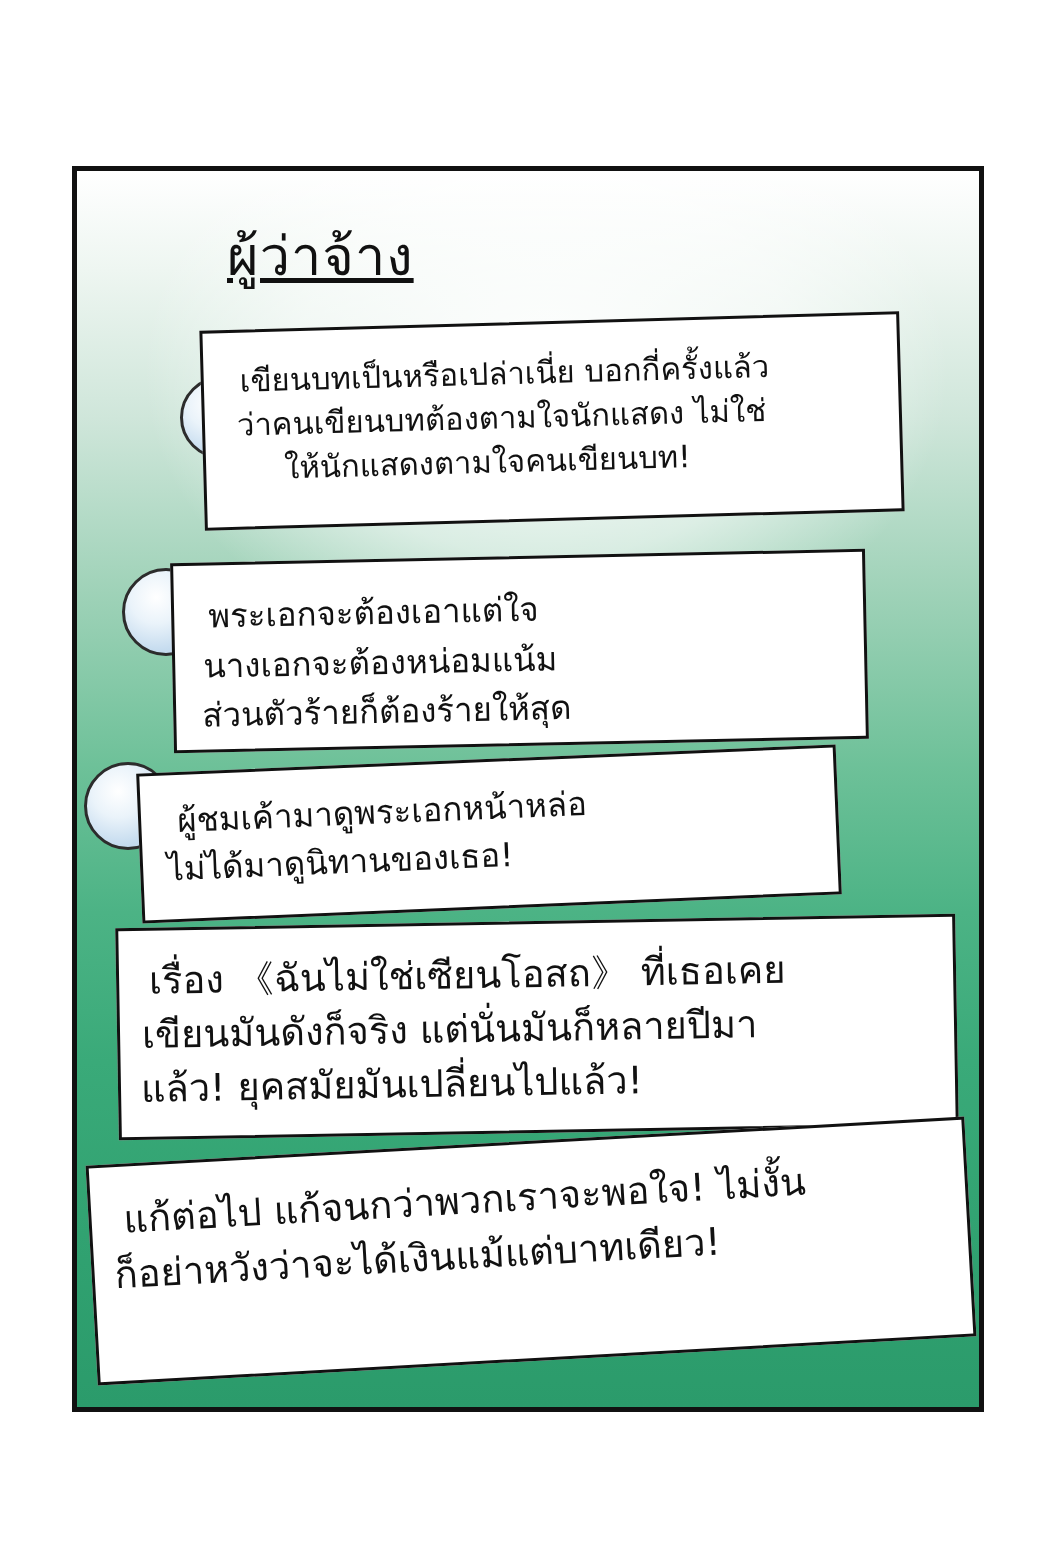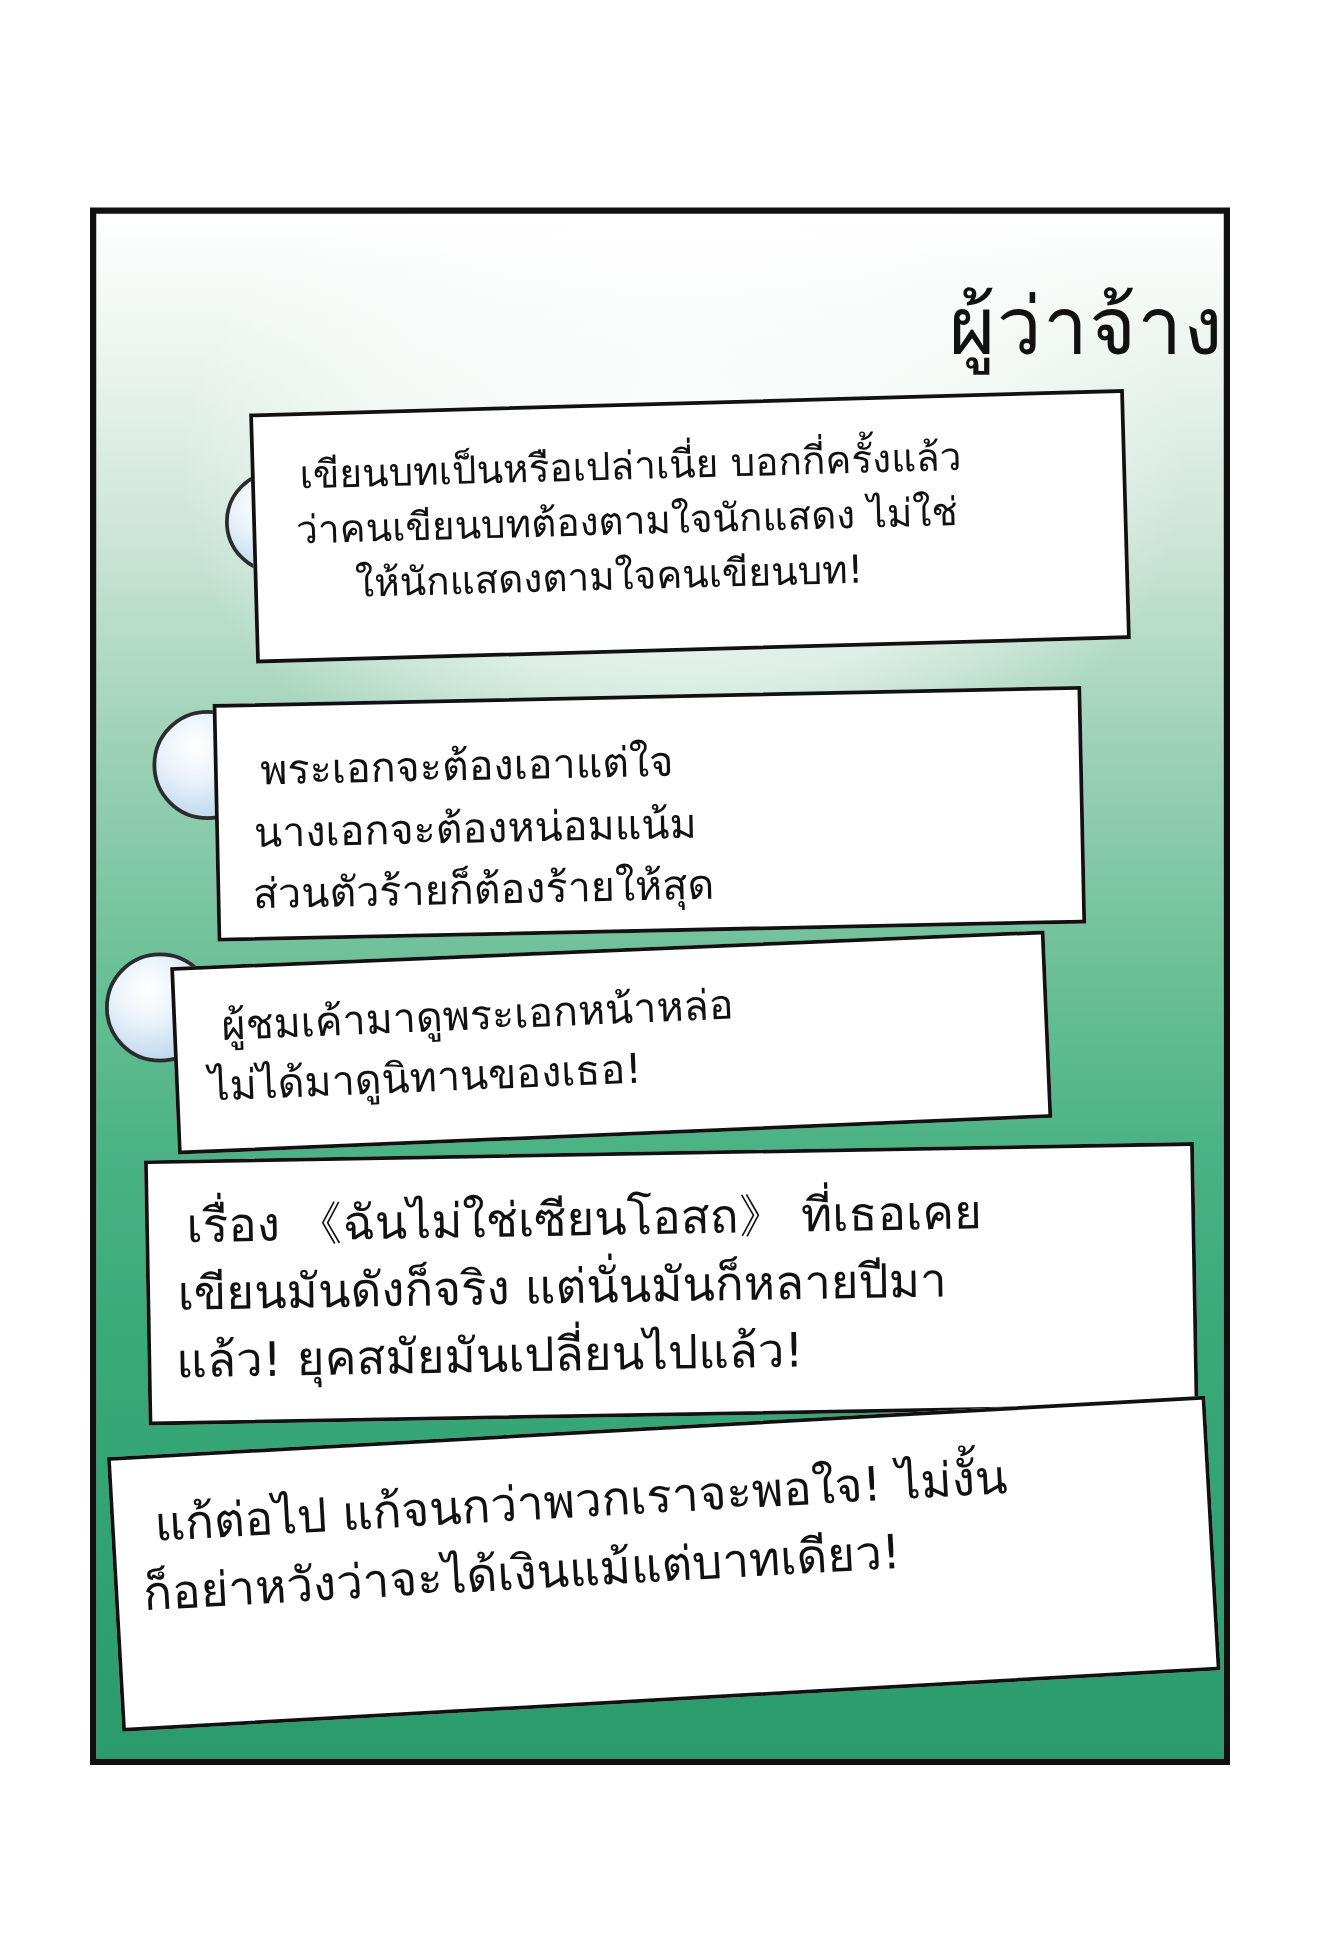--- a/index.html
+++ b/index.html
@@ -45,27 +45,28 @@
     height: 100%;
     background: radial-gradient(ellipse 62% 34% at 52% 16%, rgba(255,255,255,0.95) 0%, rgba(255,255,255,0.55) 45%, rgba(255,255,255,0.0) 72%);
     pointer-events: none;
   }
 
   #panel-title {
     position: absolute;
     left: 0;
     top: 56px;
     width: 100%;
-    text-align: right;
-    font-size: 64px;
+    text-align: left;
+    font-size: 54px;
     line-height: 1.1;
     color: #111111;
     letter-spacing: 1px;
     font-family: "DejaVu Sans", "Liberation Sans", sans-serif;
     text-indent: 150px;
+    text-decoration: underline;
   }
 
   .avatar {
     position: absolute;
     border: 3px solid #2c2c2c;
     border-radius: 50%;
     background: radial-gradient(circle at 38% 32%, #ffffff 0%, #eaf3fa 35%, #c6dcef 70%, #b4d0e6 100%);
     box-sizing: border-box;
   }
   #avatar-1 { left: 103px; top: 205px; width: 83px; height: 83px; }

